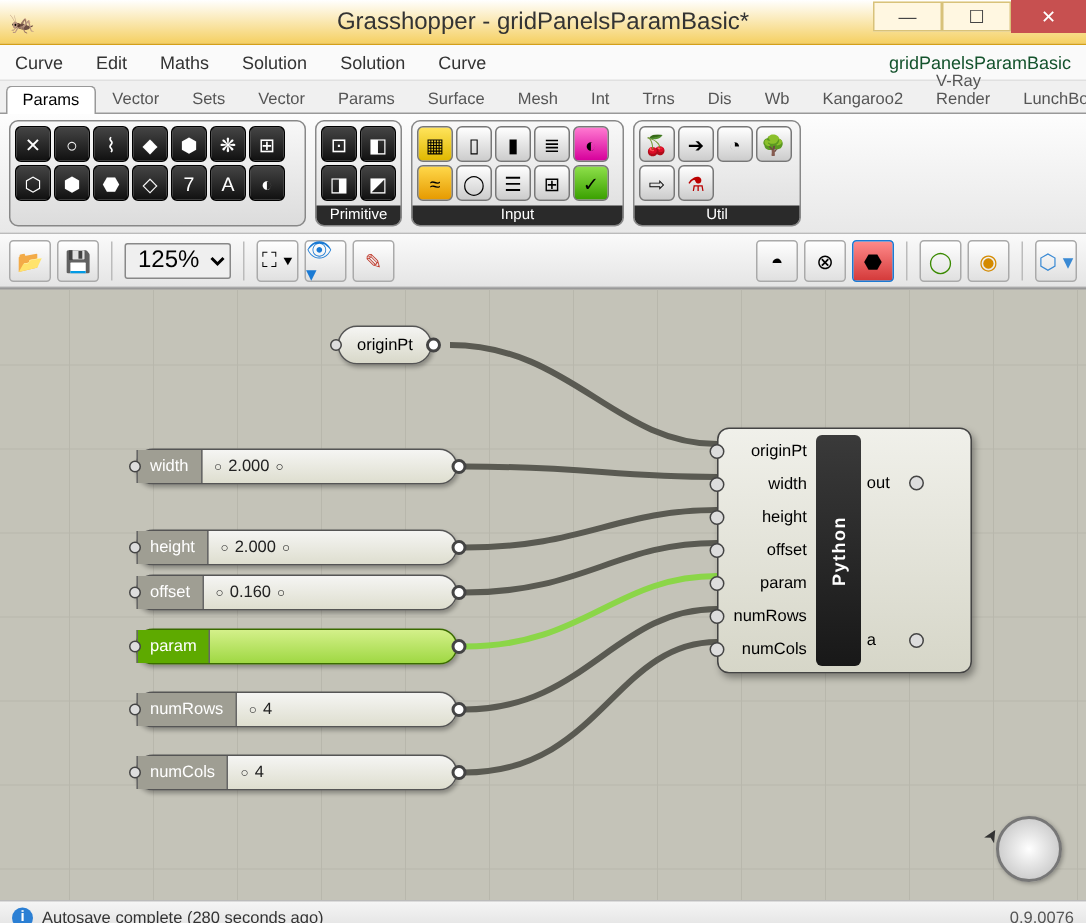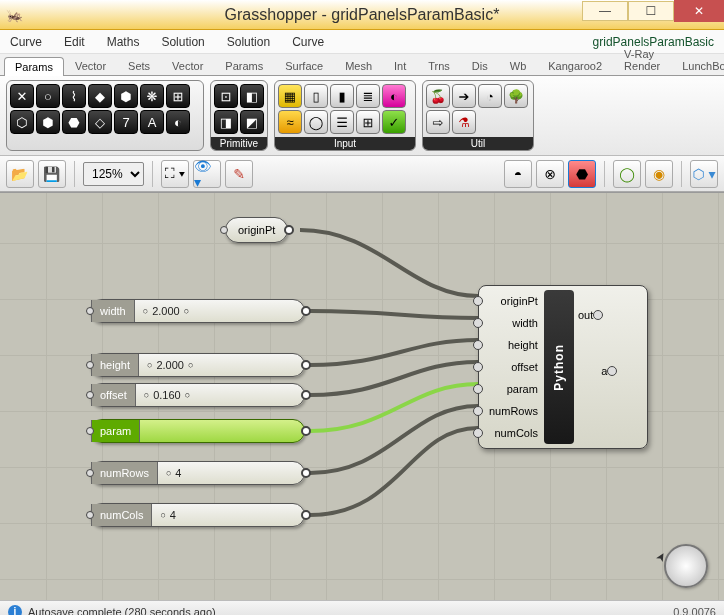--- a/index.html
+++ b/index.html
@@ -32,21 +32,21 @@
 .ribicon.dark{ background: linear-gradient(#444,#111); color:#fff; border-color:#000;}
 .riblabel { background:#2a2a2a; color:#fff; font-size:10px; text-align:center; padding:1px 0; border-radius:0 0 5px 5px;}
 .g-geom .ribicons{ width: 196px;}
 .g-prim .ribicons{ width: 56px;}
 .g-input .ribicons{ width: 140px;}
 .g-util .ribicons{ width: 110px;}
 
 
 .toolbar2 { height: 36px; background: linear-gradient(#fafafa,#e5e5e5); border-bottom:1px solid #aaa; display:flex; align-items:center; padding:0 6px; gap:4px;}
 .tbtn { width:28px; height:28px; border:1px solid #aaa; border-radius:3px; background:linear-gradient(#fff,#e0e0e0); display:flex; align-items:center; justify-content:center; font-size:14px; cursor:pointer;}
-.zoomsel { height:24px; font-size:12px; border:1px solid #888; border-radius:2px; padding:0 4px;}
+.zoomsel { height:24px; font-size:16px; border:1px solid #888; border-radius:2px; padding:0 4px;}
 .tsep{ width:1px; height:26px; background:#bbb; margin:0 4px;}
 .toolbar2 .spacer{flex:1;}
 
 
 .canvas { height: 408px; background:#c4c3b8; position:relative; overflow:hidden; border-top:1px solid #999;}
 .grid { position:absolute; inset:0; background-image: linear-gradient(#b8b7ac 1px, transparent 1px), linear-gradient(90deg, #b8b7ac 1px, transparent 1px); background-size: 56px 56px; background-position: -10px -6px;}
 svg.wires{ position:absolute; inset:0; pointer-events:none;}
 
 
 .capsule { position:absolute; height:24px; border-radius:12px; background:linear-gradient(#f5f5f3,#dedecf); border:1px solid #555; display:flex; align-items:center; font-size:11px; box-shadow:1px 2px 3px rgba(0,0,0,.3);}
@@ -63,21 +63,21 @@
 .originpt{ position:absolute; height:26px; border-radius:13px; background:linear-gradient(#f5f5f3,#d8d8c9); border:1px solid #555; display:flex; align-items:center; padding:0 12px; font-size:11px; box-shadow:1px 2px 3px rgba(0,0,0,.3);}
 .originpt .outnub{ position:absolute; right:-7px; top:50%; transform:translateY(-50%); width:10px; height:10px; background:#fff; border:2px solid #444; border-radius:50%;}
 .originpt .innub{ position:absolute; left:-6px; top:50%; transform:translateY(-50%); width:8px; height:8px; background:#ddd; border:1px solid #444; border-radius:50%;}
 
 .pycomp { position:absolute; width:170px; border-radius:8px; background:linear-gradient(#f0f0ea,#d6d6c8); border:1px solid #444; box-shadow:2px 3px 5px rgba(0,0,0,.35); display:flex; font-size:11px;}
 .pycomp .inputs{ display:flex; flex-direction:column; padding:4px 0;}
 .pycomp .inputs div{ height:22px; display:flex; align-items:center; justify-content:flex-end; padding:0 6px 0 10px; position:relative;}
 .pycomp .inputs div::before{content:""; position:absolute; left:-6px; top:50%; transform:translateY(-50%); width:8px; height:8px; background:#ddd; border:1px solid #444; border-radius:50%;}
 .pycomp .body{ width:30px; background:linear-gradient(#3a3a3a,#181818); margin:4px 0; border-radius:4px; display:flex; align-items:center; justify-content:center;}
 .pycomp .body span{ color:#fff; writing-mode:vertical-rl; transform:rotate(180deg); font-size:12px; font-weight:bold; letter-spacing:1px;}
-.pycomp .outputs{ display:flex; justify-content:space-around; padding:4px 0; width:36px;}
+.pycomp .outputs{ display:flex; flex-direction:column; justify-content:space-around; padding:4px 0; width:36px;}
 .pycomp .outputs div{ height:22px; display:flex; align-items:center; padding:0 4px; position:relative;}
 .pycomp .outputs div::after{content:""; position:absolute; right:-6px; top:50%; transform:translateY(-50%); width:8px; height:8px; background:#ddd; border:1px solid #444; border-radius:50%;}
 
 .compass{ position:absolute; right:16px; bottom:12px; width:44px; height:44px; border-radius:50%; background:radial-gradient(#fff,#bbb); border:2px solid #777; box-shadow:1px 1px 3px rgba(0,0,0,.3);}
 .compass::before{content:"➤"; position:absolute; left:-10px; top:4px; font-size:12px; transform:rotate(-60deg); color:#333;}
 
 
 .status { height:22px; background:linear-gradient(#f5f5f5,#e0e0e0); border-top:1px solid #bbb; display:flex; align-items:center; font-size:11px; color:#333; padding:0 8px;}
 .status .sicon{ width:14px; height:14px; border-radius:50%; background:#2b7fd4; color:#fff; font-size:10px; display:flex; align-items:center; justify-content:center; margin-right:6px; font-weight:bold;}
 .status .ver{ margin-left:auto; color:#555;}

